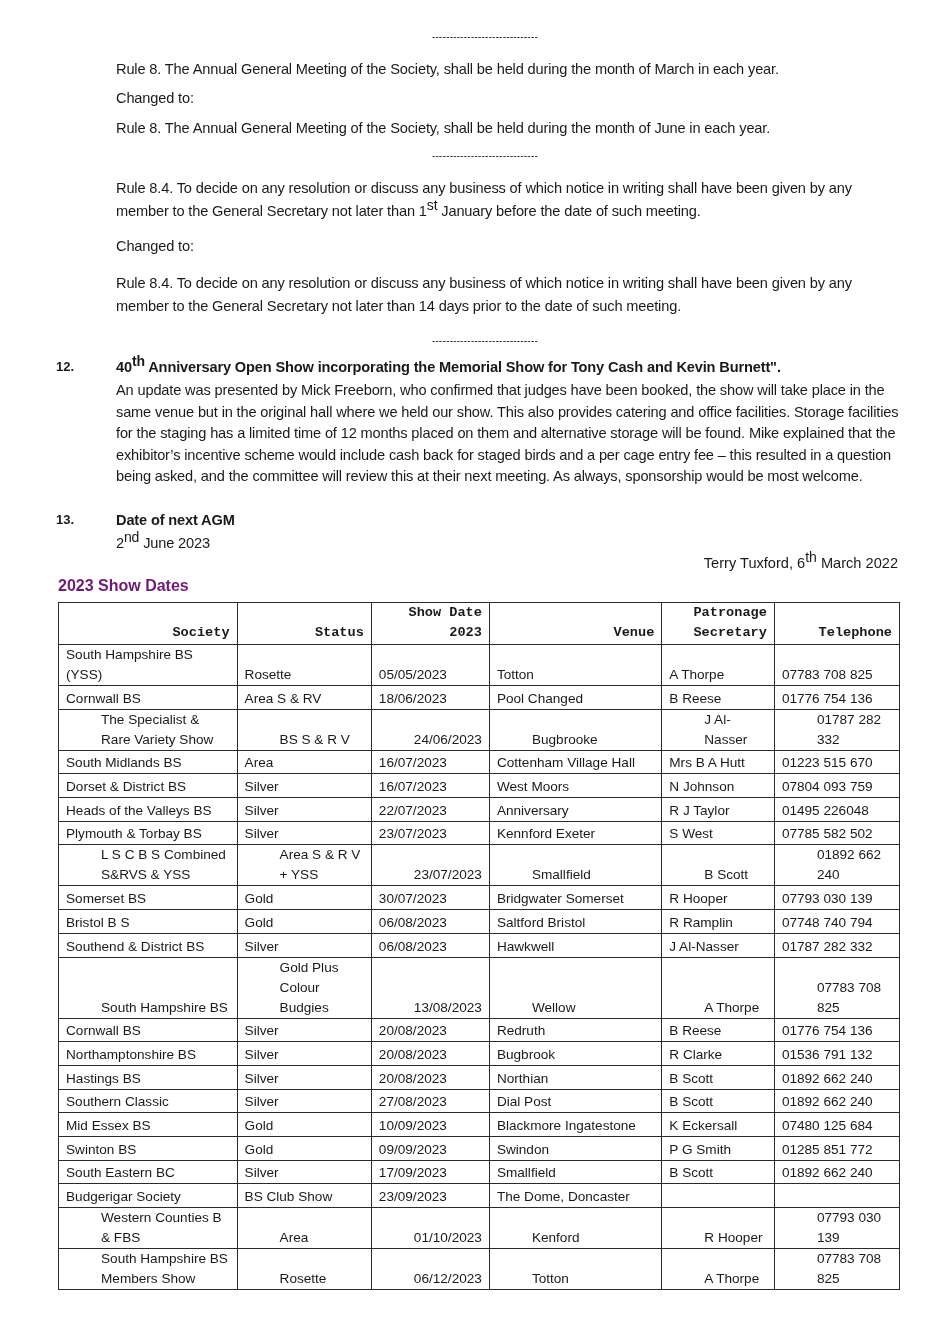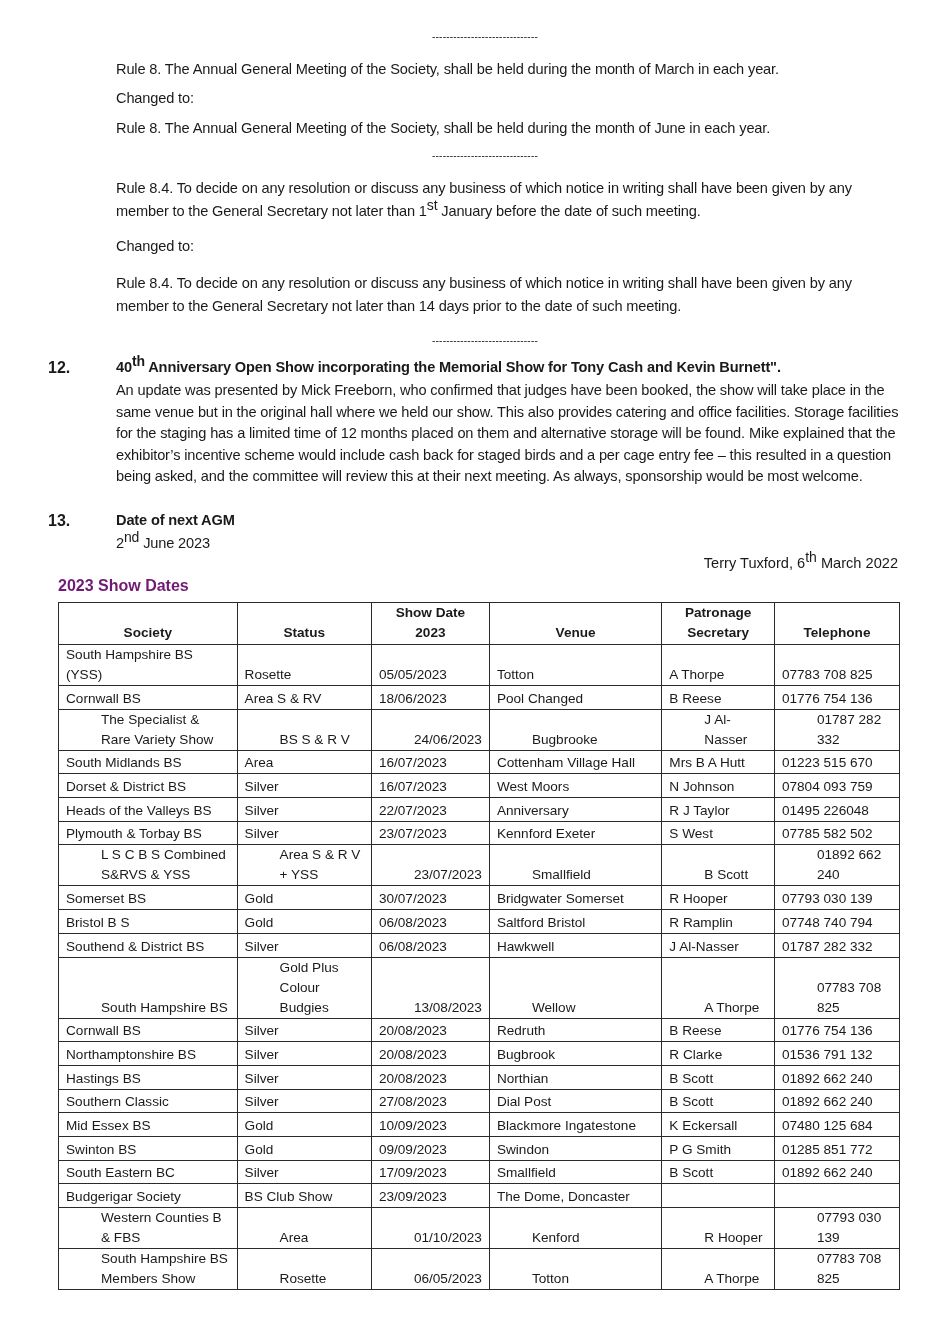--- a/index.html
+++ b/index.html
@@ -25,23 +25,23 @@
     position: absolute;
     left: 116px;
     width: 790px;
     line-height: 23px;
     font-size: 14.6px;
     letter-spacing: -0.15px;
   }
   sup { font-size: 14px; vertical-align: super; line-height: 0; }
   .item-num {
     position: absolute;
-    left: 48px;
+    left: 56px;
     font-weight: bold;
-    font-size: 16px;
+    font-size: 13px;
     text-align: right;
   }
   .item-title {
     position: absolute;
     left: 116px;
     font-weight: bold;
     font-size: 14.6px;
     letter-spacing: -0.15px;
   }
   .signature {
@@ -67,23 +67,24 @@
   }
   table.shows th, table.shows td {
     border: 1.5px solid #2a2a2a;
     padding: 0 7px;
     vertical-align: bottom;
     line-height: 20px;
     text-align: left;
   }
   table.shows th {
     font-weight: bold;
-    text-align: center;
+    text-align: right;
     height: 42px;
     padding-bottom: 1px;
+    font-family: Liberation Mono, monospace;
   }
   table.shows td { height: 23.7px; }
   table.shows tr.tall td { height: 40px; padding-left: 42px; }
   col.c-soc { width: 186px; }
   col.c-stat { width: 139px; }
   col.c-date { width: 92px; }
   col.c-venue { width: 180px; }
   col.c-sec { width: 115px; }
   col.c-tel { width: 130px; }
 </style>
@@ -302,21 +303,21 @@
           <td>Western Counties B &amp; FBS</td>
           <td>Area</td>
           <td>01/10/2023</td>
           <td>Kenford</td>
           <td>R Hooper</td>
           <td>07793 030 139</td>
         </tr>
         <tr class="tall">
           <td>South Hampshire BS Members Show</td>
           <td>Rosette</td>
-          <td>06/05/2023</td>
+          <td>06/12/2023</td>
           <td>Totton</td>
           <td>A Thorpe</td>
           <td>07783 708 825</td>
         </tr>
       </tbody>
   </table>
 
 </div>
 
 </body></html>

